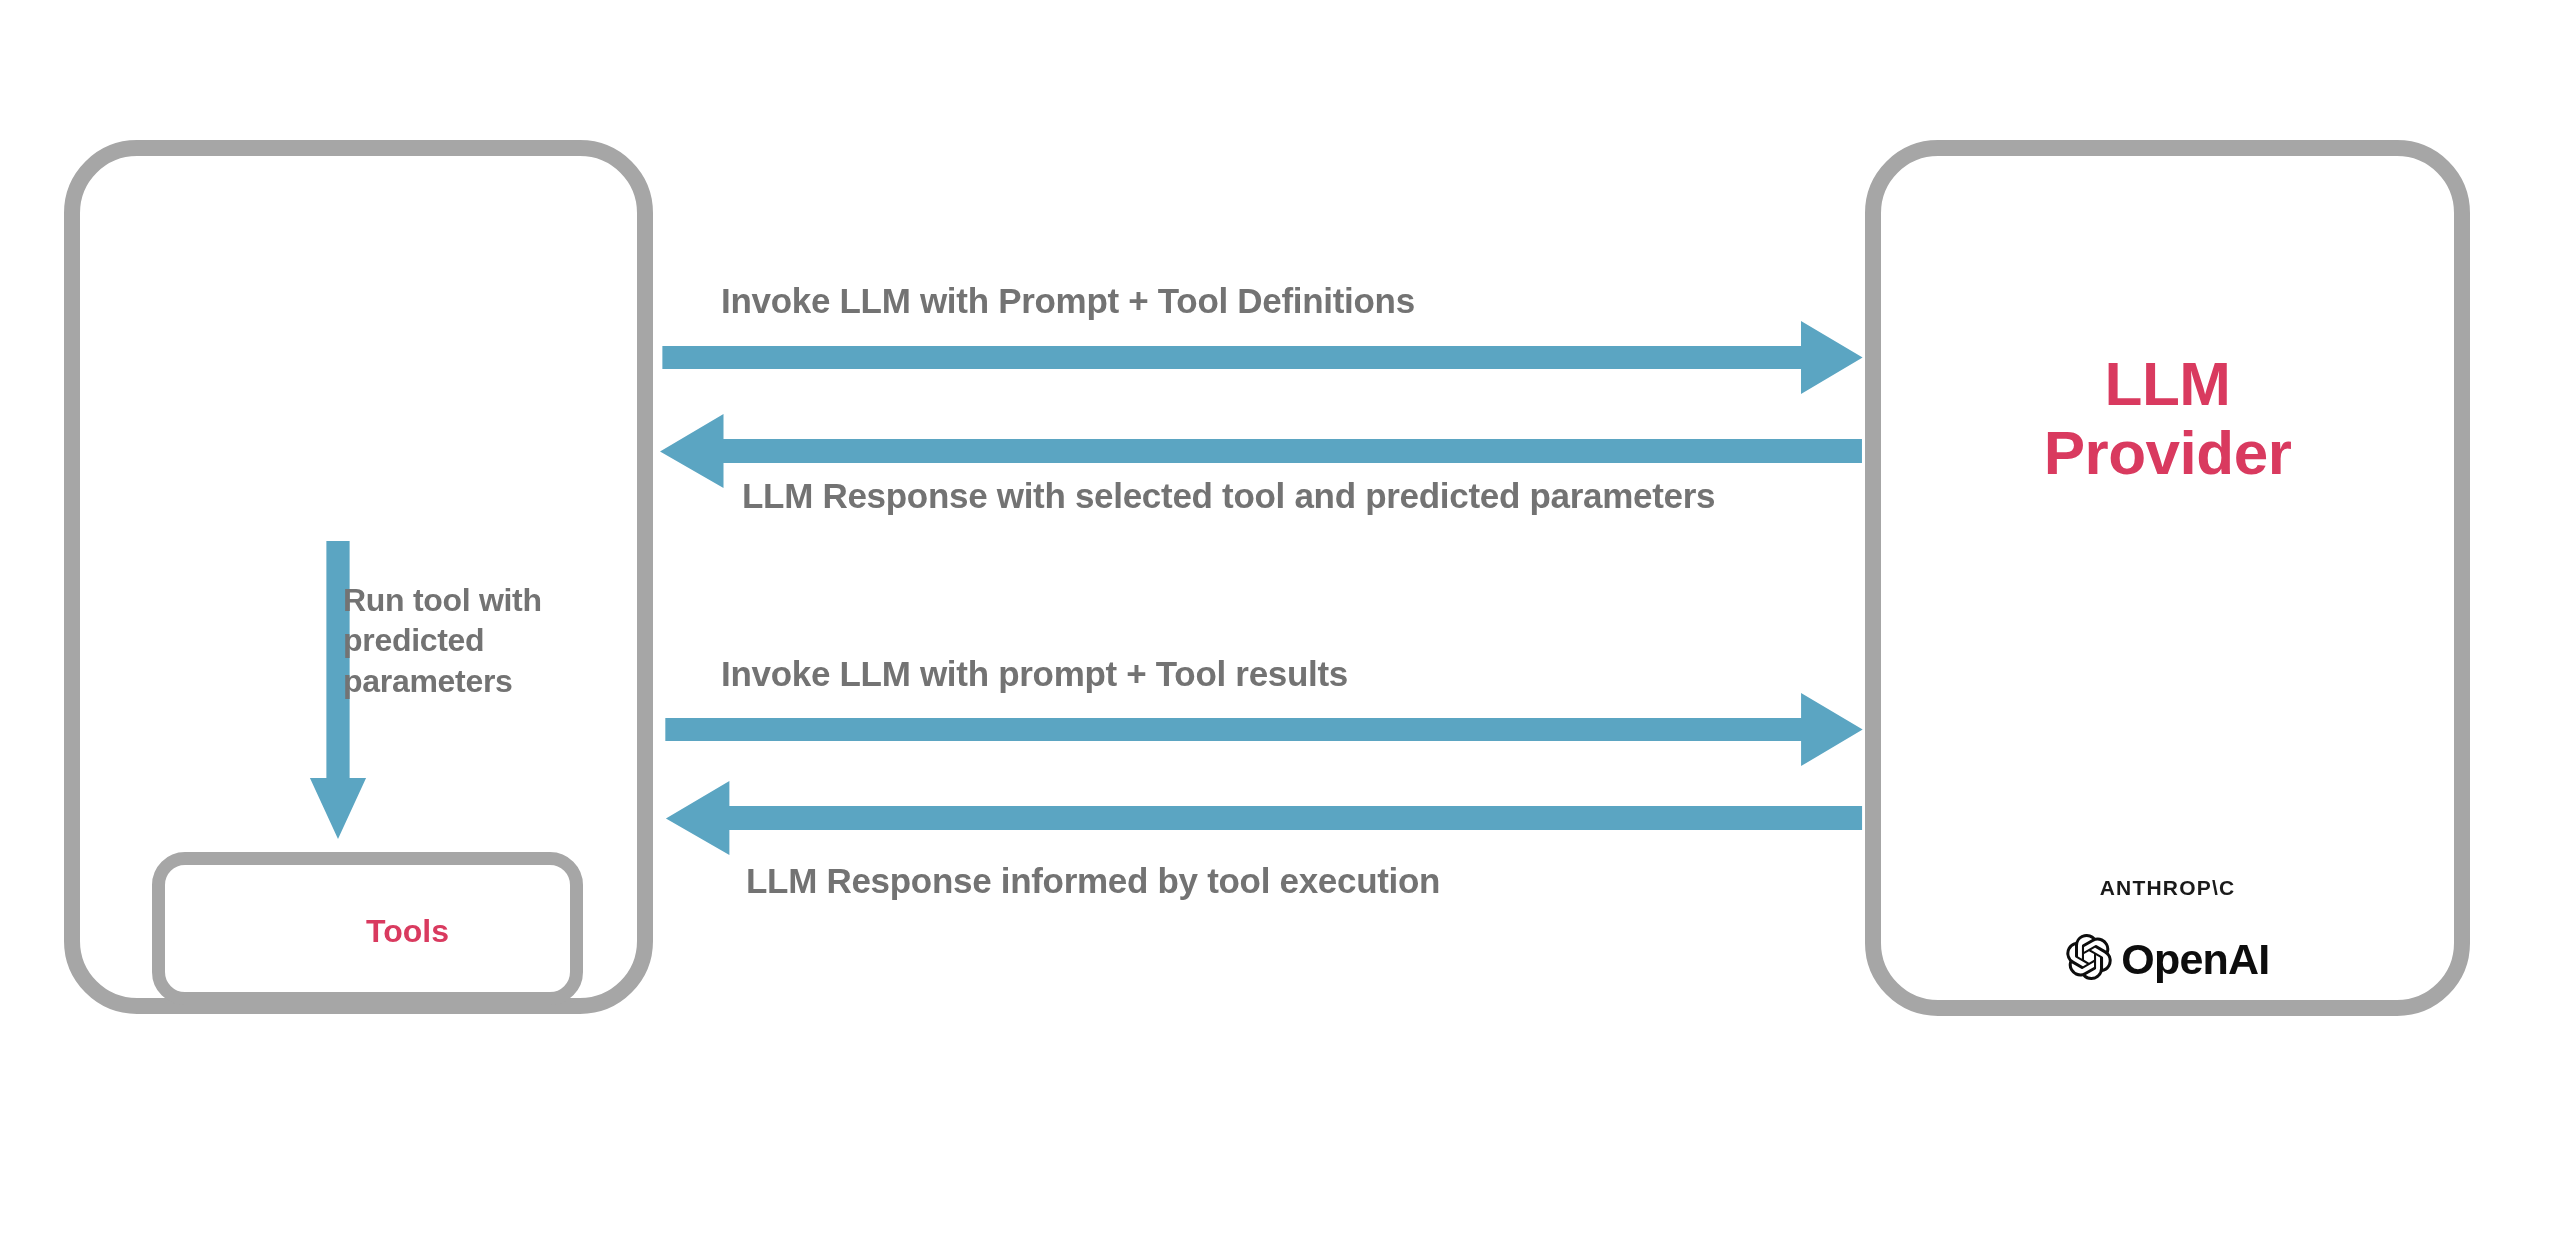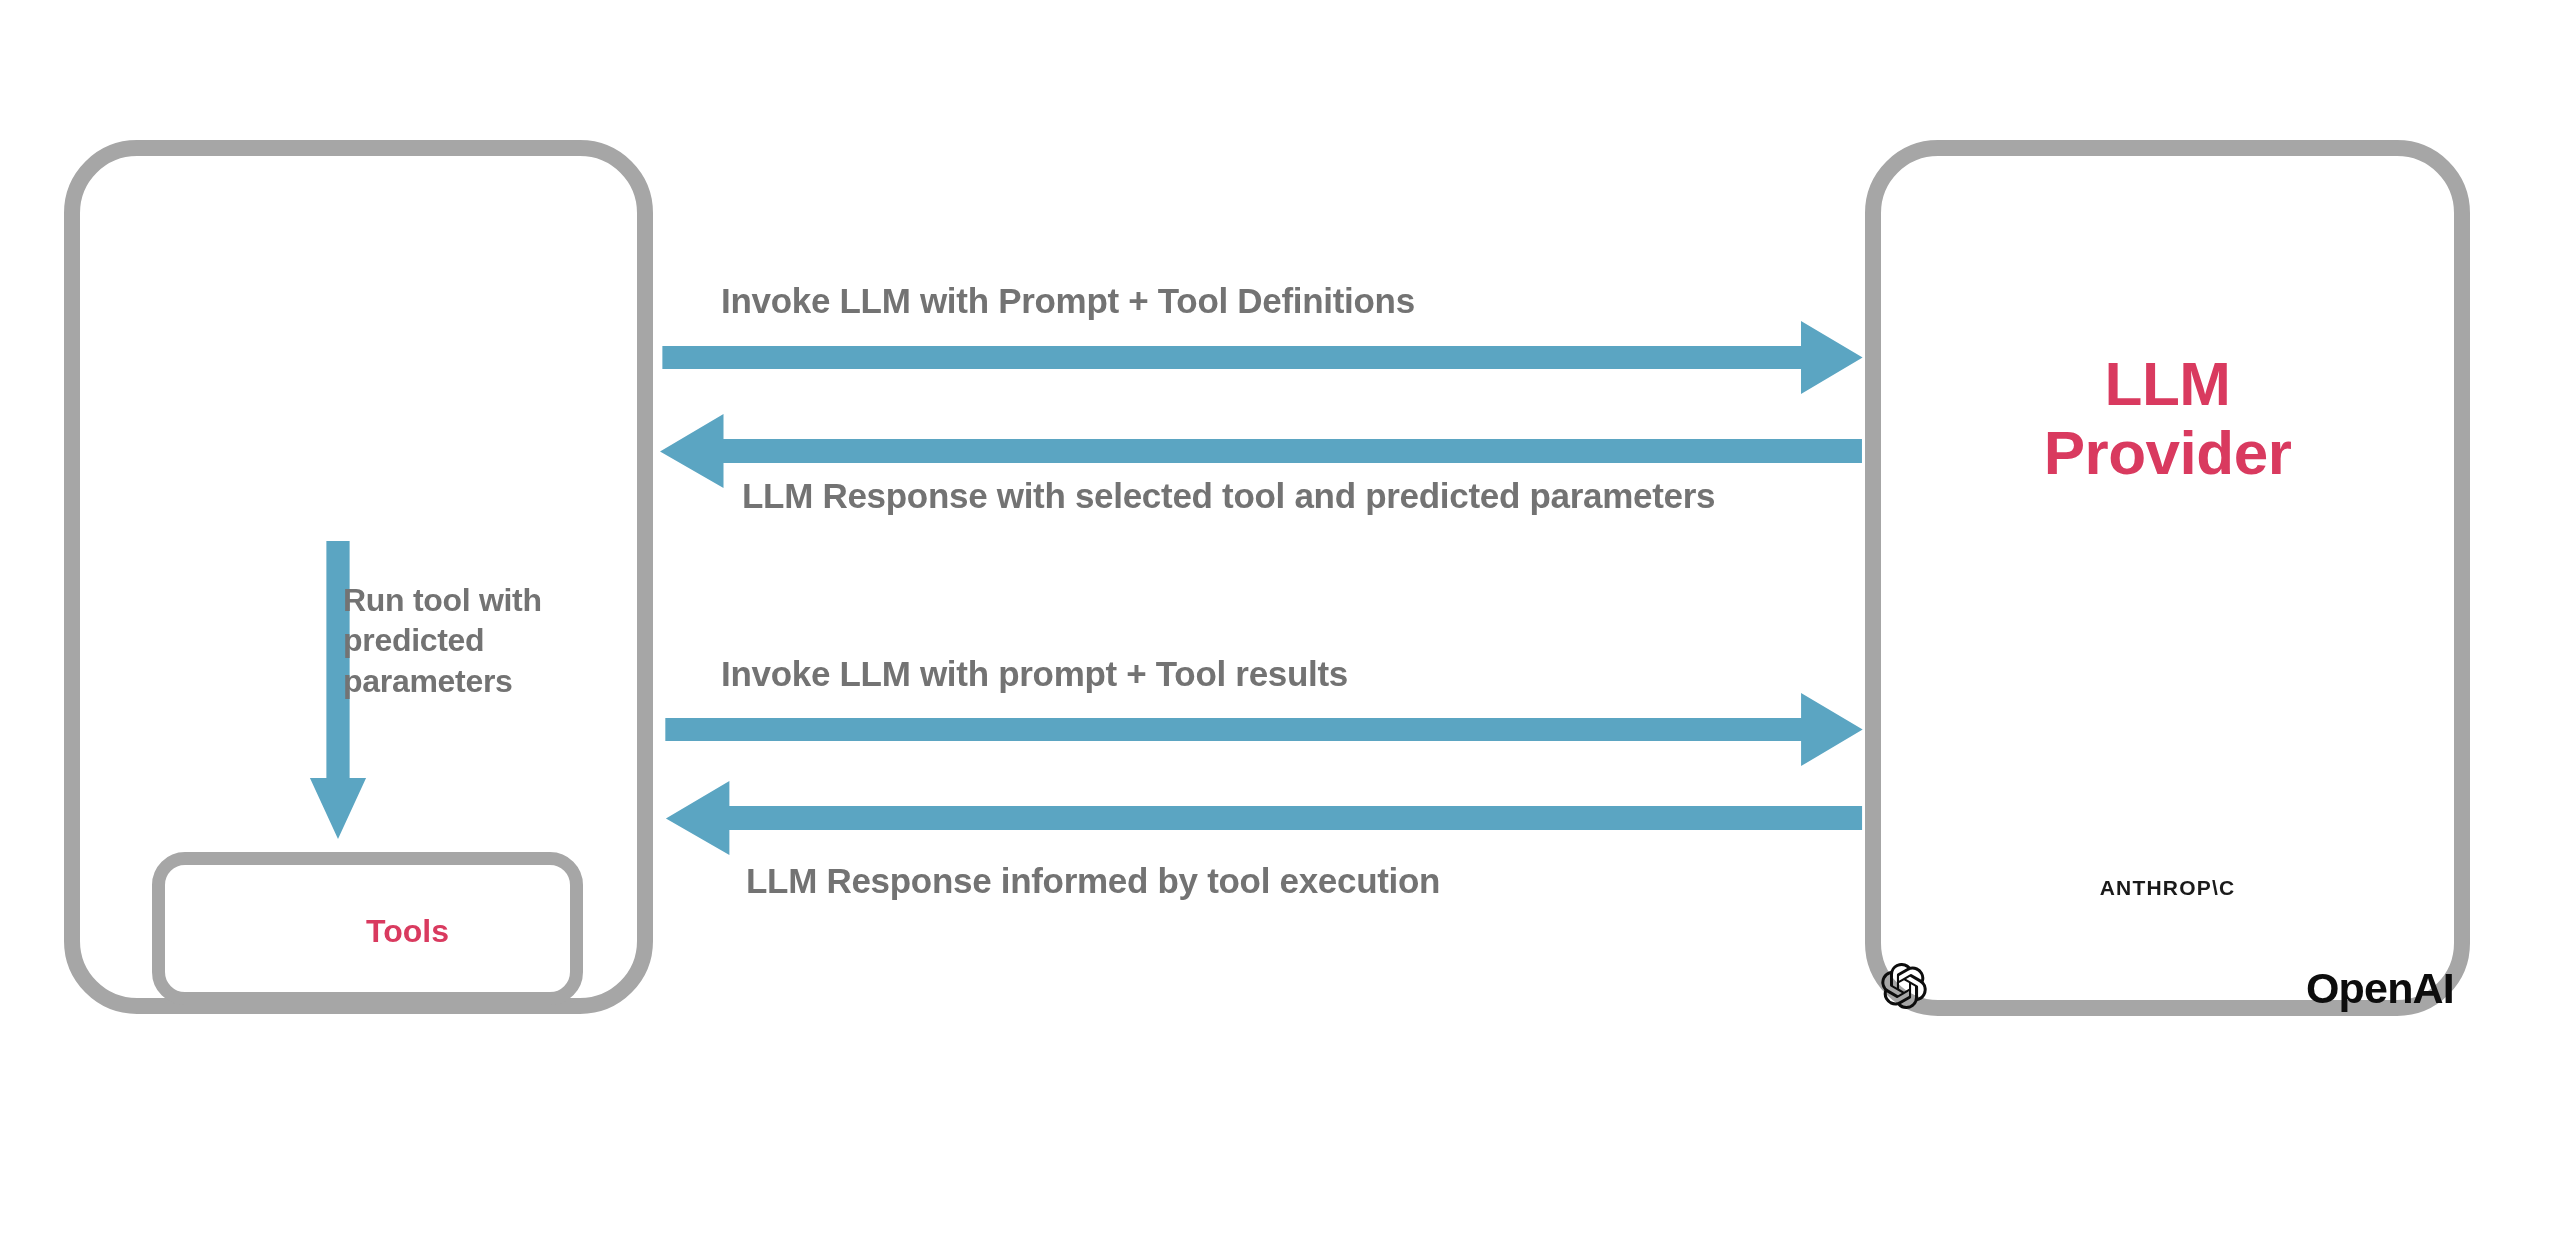--- a/index.html
+++ b/index.html
@@ -122,23 +122,22 @@
     font-size: 21px;
     letter-spacing: 1.2px;
   }
   #openai-logo {
     position: absolute;
     left: 0;
     top: 778px;
     width: 100%;
     display: flex;
     align-items: center;
-    justify-content: space-between;
+    justify-content: center;
     gap: 9.7px;
-    margin-top: 29px;
   }
   #openai-wordmark {
     color: #0d0d0d;
     font-weight: 700;
     font-size: 43px;
     letter-spacing: -0.8px;
   }
 </style>
 </head>
 <body>

